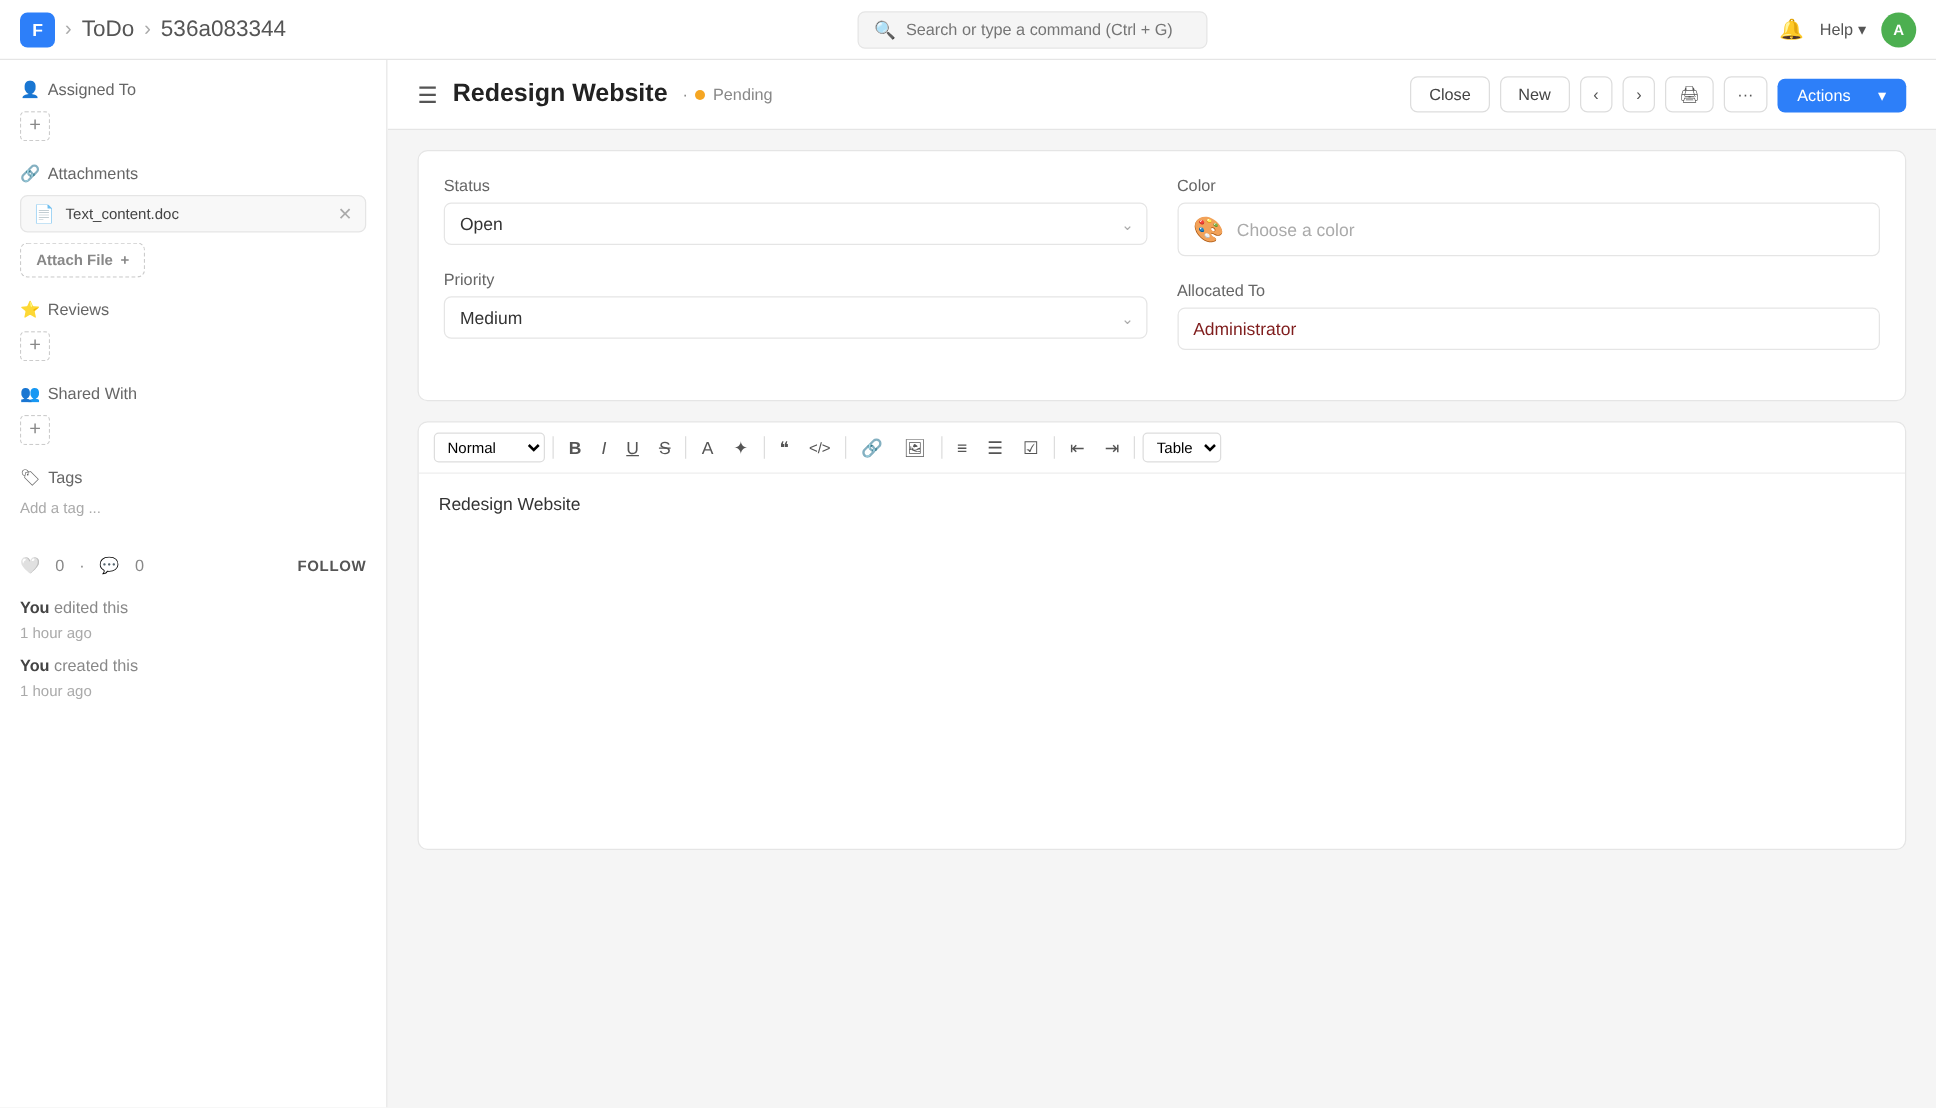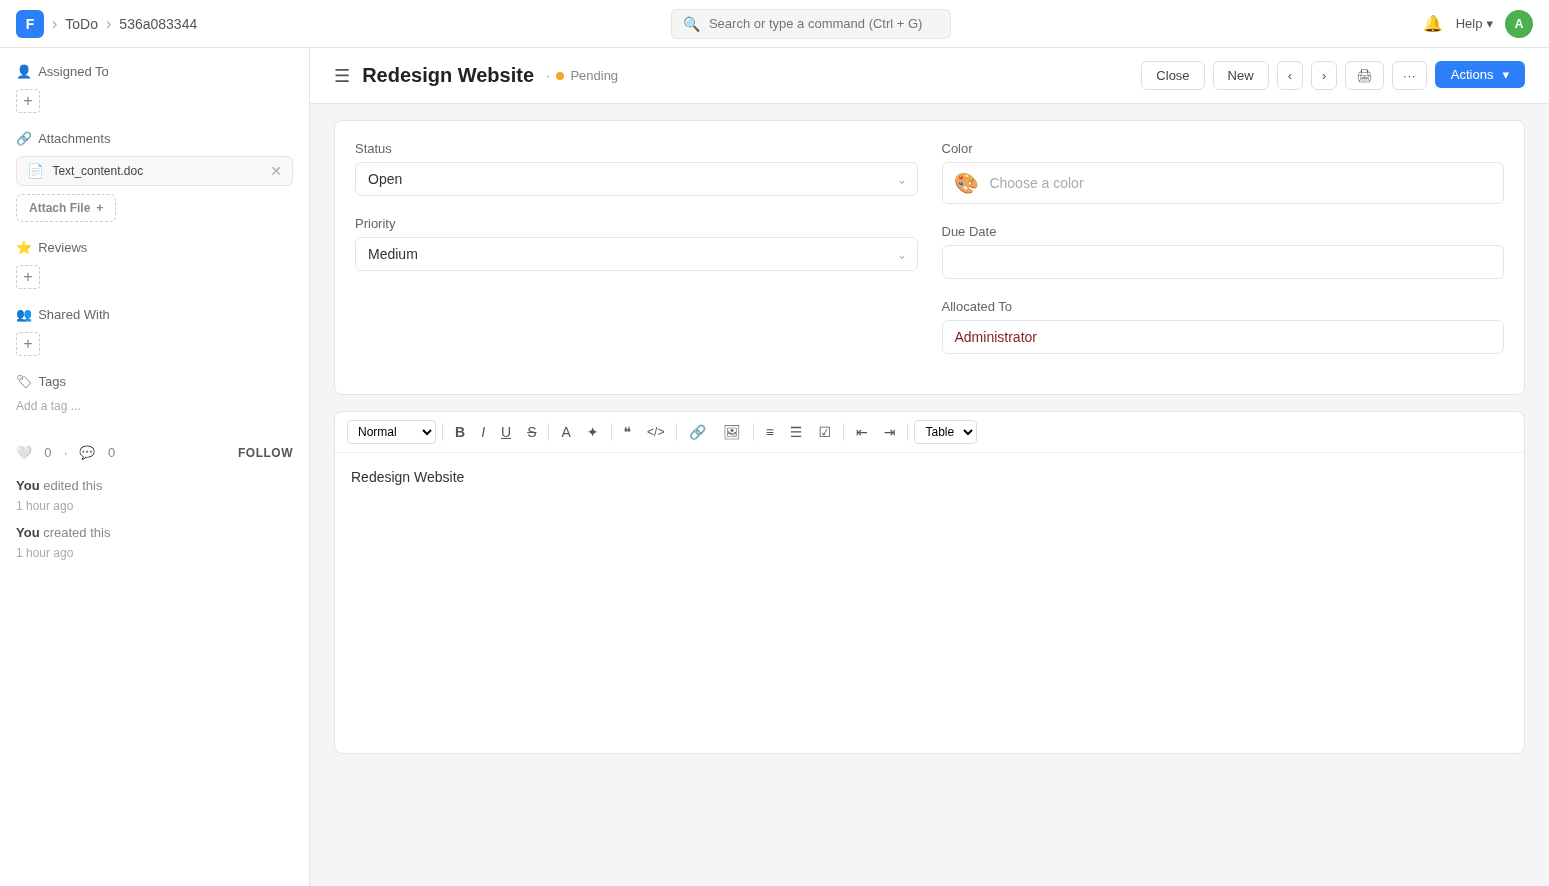--- a/index.html
+++ b/index.html
@@ -11,21 +11,21 @@
       background: #fff; border-bottom: 1px solid #e5e5e5;
       padding: 0 16px; height: 48px;
     }
     .topnav-left { display: flex; align-items: center; gap: 8px; }
     .app-icon {
       width: 28px; height: 28px; background: #2d7ff9; border-radius: 6px;
       display: flex; align-items: center; justify-content: center;
       color: #fff; font-weight: bold; font-size: 14px;
     }
     .breadcrumb-sep { color: #aaa; font-size: 16px; }
-    .breadcrumb-item { color: #555; font-size: 14px; }
+    .breadcrumb-item { color: #555; font-size: 18px; }
     .topnav-center { display: flex; align-items: center; }
     .search-box {
       display: flex; align-items: center; background: #f5f5f5; border: 1px solid #e5e5e5;
       border-radius: 6px; padding: 6px 12px; gap: 8px; min-width: 280px;
     }
     .search-box input { border: none; background: transparent; outline: none; font-size: 13px; color: #555; width: 220px; }
     .topnav-right { display: flex; align-items: center; gap: 12px; }
     .bell-icon { font-size: 16px; cursor: pointer; color: #666; }
     .help-btn { display: flex; align-items: center; gap: 4px; font-size: 13px; cursor: pointer; color: #555; }
     .avatar { width: 28px; height: 28px; border-radius: 50%; background: #4caf50; color: #fff; display: flex; align-items: center; justify-content: center; font-size: 12px; font-weight: bold; cursor: pointer; }
@@ -44,30 +44,30 @@
       display: flex; align-items: center; justify-content: space-between;
       background: #fff; border-bottom: 1px solid #e5e5e5;
       padding: 0 24px; height: 56px;
     }
     .page-header-left { display: flex; align-items: center; gap: 12px; }
     .hamburger { font-size: 18px; cursor: pointer; color: #555; }
     .page-title { font-size: 20px; font-weight: 700; color: #222; }
     .status-badge {
       display: flex; align-items: center; gap: 6px; font-size: 13px; color: #888;
     }
-    .page-header-right { display: flex; align-items: flex-start; gap: 8px; padding-left: 28px; }
+    .page-header-right { display: flex; align-items: flex-end; gap: 8px; padding-left: 28px; }
     .btn-outline {
       border: 1px solid #ddd; background: #fff; padding: 6px 14px;
       border-radius: 6px; cursor: pointer; font-size: 13px; color: #444;
     }
     .btn-icon { border: 1px solid #ddd; background: #fff; padding: 6px 10px; border-radius: 6px; cursor: pointer; font-size: 13px; color: #555; }
     .btn-primary {
       background: #2d7ff9; color: #fff; border: none; padding: 6px 16px;
       border-radius: 6px; cursor: pointer; font-size: 13px; font-weight: 500;
-      display: flex; align-items: center; gap: 9px;
+      display: flex; align-items: center; gap: 22px;
     }
 
     
     .main-content { flex: 1; overflow-y: auto; }
 
     
     .section-header {
       display: flex; align-items: center; gap: 6px;
       font-size: 13px; color: #666; font-weight: 500; margin-bottom: 10px; margin-top: 18px;
     }
@@ -307,24 +307,20 @@
 
           <div style="flex:1">
             <div class="form-group">
               <label class="form-label">Color</label>
               <div class="color-picker-display">
                 <span class="color-wheel">🎨</span>
                 <span class="color-label">Choose a color</span>
               </div>
             </div>
             <div class="form-group">
-              <label class="form-label">Due Date</label>
-              <input class="form-input" type="text" style="">
-            </div>
-            <div class="form-group">
               <label class="form-label">Allocated To</label>
               <div class="allocated-display">Administrator</div>
             </div>
           </div>
         </div>
       </div>
     </div>
 
     <div class="desc-section">
       <div class="editor-toolbar">

